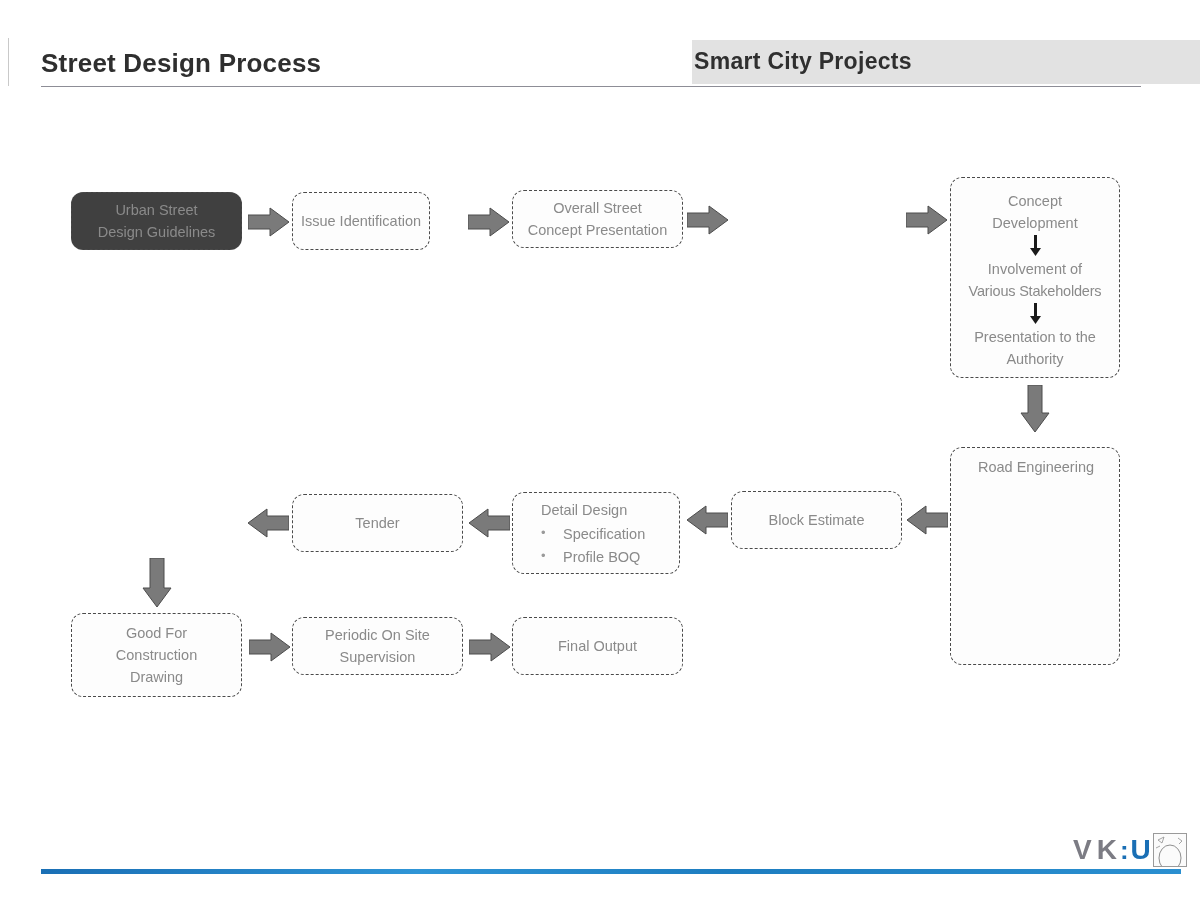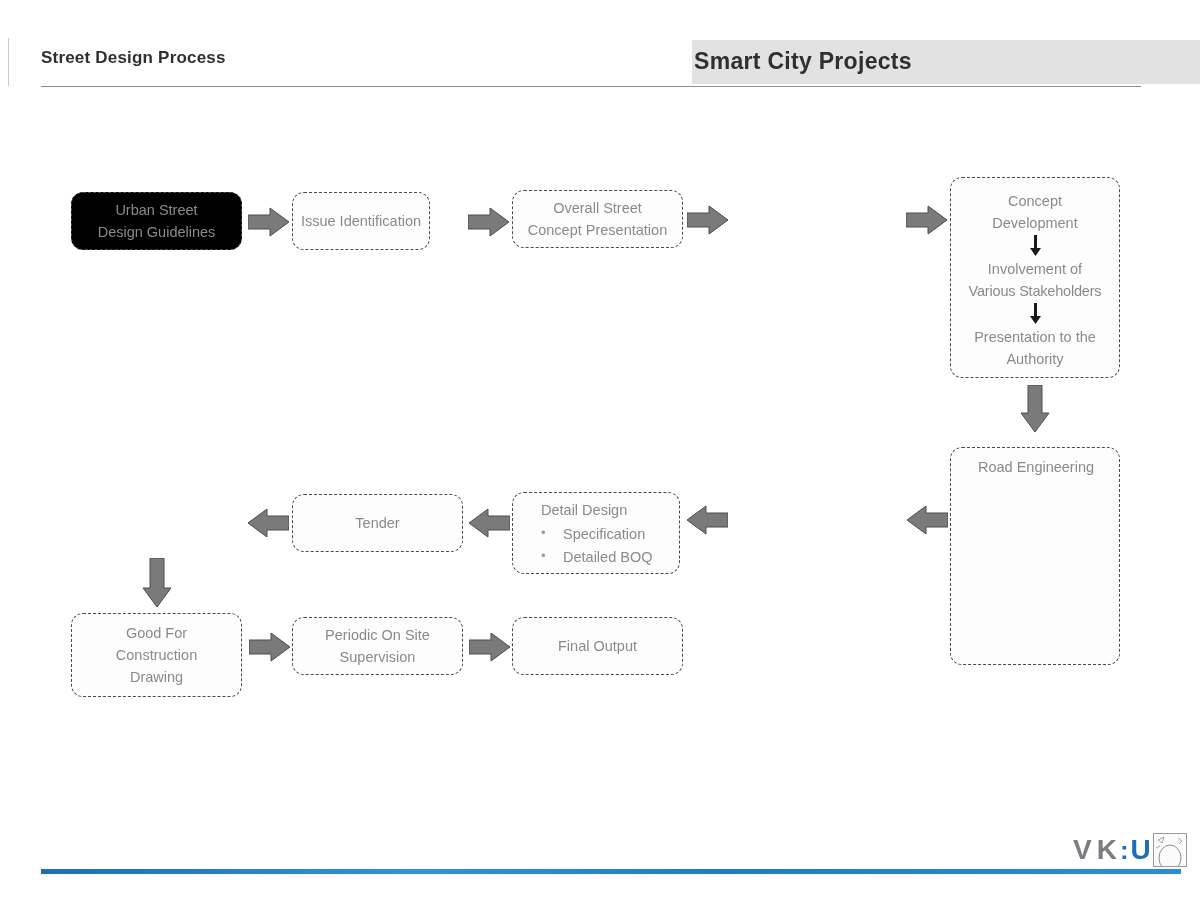--- a/index.html
+++ b/index.html
@@ -29,21 +29,21 @@
   }
   #header-band {
     position: absolute;
     left: 692px; top: 40px;
     width: 508px; height: 44px;
     background: #e2e2e2;
   }
   #header-title-left {
     position: absolute;
     left: 41px; top: 48px;
-    font-size: 17px;
+    font-size: 26px;
     font-weight: bold;
     color: #2f2f2f;
     letter-spacing: 0.2px;
     white-space: nowrap;
   }
   #header-title-right {
     position: absolute;
     left: 694px; top: 48px;
     font-size: 23px;
     font-weight: bold;
@@ -75,21 +75,21 @@
     font-size: 14.5px;
     line-height: 1.52;
     text-align: center;
     display: flex;
     flex-direction: column;
     align-items: center;
     justify-content: center;
     padding: 4px 6px;
   }
   .node.filled {
-    background: #000000;
+    background: #404040;
   }
   .node .line { display: block; width: 100%; white-space: nowrap; }
 
   
   .node.listnode {
     display: block;
     text-align: left;
     padding: 8px 10px 8px 12px;
   }
   .node.listnode .nhead {
@@ -237,26 +237,29 @@
   </svg>
 
   <svg class="arrow" style="left:1020px; top:385px;" width="30" height="48" viewBox="0 0 30 48">
     <polygon points="8,0 22,0 22,28 29,28 15,47 1,28 8,28" fill="#7a7a7a" stroke="#4c4c4c" stroke-width="1"></polygon>
   </svg>
 
   <div class="node listnode" style="left:950px; top:447px; width:170px; height:218px;">
     <span class="nhead">Road Engineering</span>
   </div>
 
+  <div class="node" style="left:731px; top:491px; width:171px; height:58px;">
+    <span class="line">Block Estimate</span>
+  </div>
 
   <div class="node listnode" style="left:512px; top:492px; width:168px; height:82px; padding-top:6px;">
     <span class="nhead lefty" style="padding-left:16px;">Detail Design</span>
     <ul style="padding-left:16px;">
       <li>Specification</li>
-      <li>Detailed BOQ</li>
+      <li>Profile BOQ</li>
     </ul>
   </div>
 
   <div class="node" style="left:292px; top:494px; width:171px; height:58px;">
     <span class="line">Tender</span>
   </div>
 
 
   <svg class="arrow" style="left:906px; top:505px;" width="42" height="30" viewBox="0 0 42 30">
     <polygon points="42,8 20,8 20,1 1,15 20,29 20,22 42,22" fill="#7a7a7a" stroke="#4c4c4c" stroke-width="1"></polygon>

